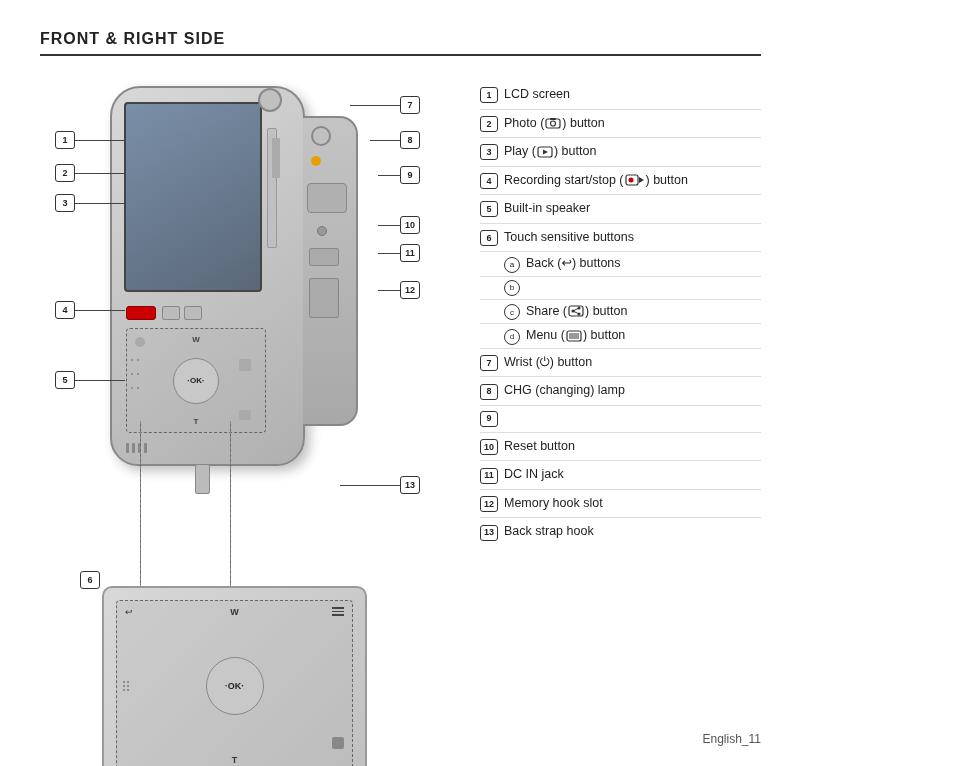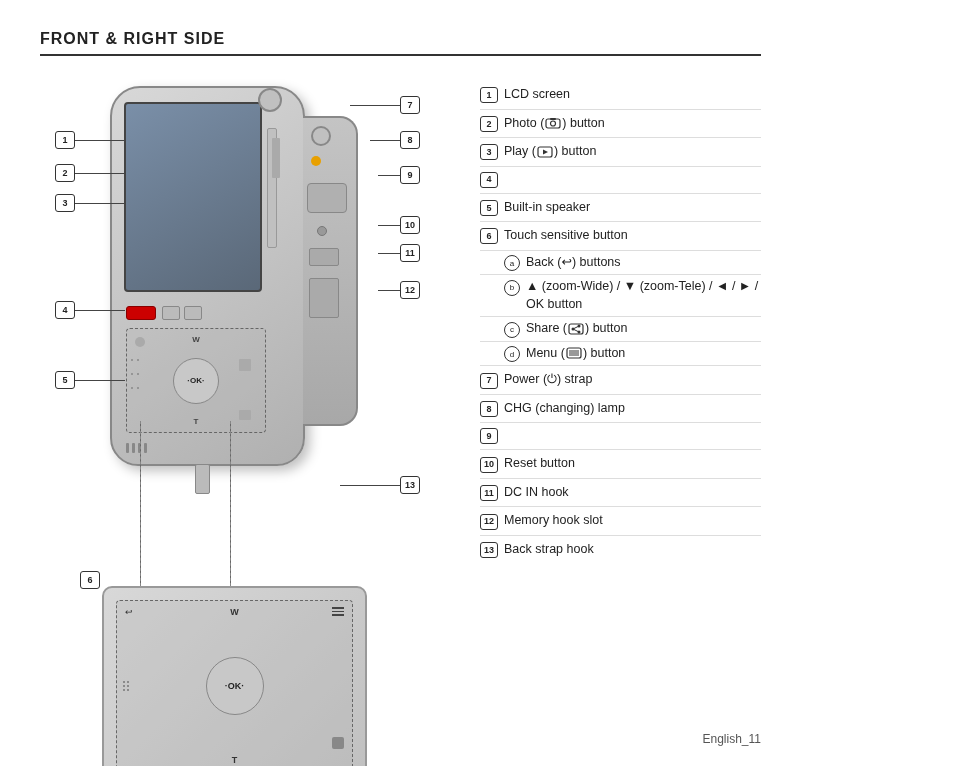--- a/index.html
+++ b/index.html
@@ -309,40 +309,44 @@
       <div class="label-row">
         <span class="num-badge">3</span>
         <span class="label-text">Play (<svg width="16" height="12" viewBox="0 0 16 12" style="vertical-align:middle;display:inline-block;margin:0 1px">
               <rect x="1" y="1" width="14" height="10" rx="2" fill="none" stroke="#333" stroke-width="1.2"></rect>
               <polygon points="6,3.5 11,6 6,8.5" fill="#333"></polygon>
             </svg>) button</span>
       </div>
 
       <div class="label-row">
         <span class="num-badge">4</span>
+        <span class="label-text">Recording start/stop (<svg width="20" height="12" viewBox="0 0 20 12" style="vertical-align:middle;display:inline-block;margin:0 1px">
+              <rect x="1" y="1" width="12" height="10" rx="2" fill="none" stroke="#333" stroke-width="1.2"></rect>
+              <circle cx="6" cy="6" r="2.5" fill="#cc0000"></circle>
+              <polygon points="14,3 19,6 14,9" fill="#333"></polygon>
+            </svg>) button</span>
       </div>
 
       <div class="label-row">
         <span class="num-badge">5</span>
         <span class="label-text">Built-in speaker</span>
       </div>
 
       <div class="label-row">
         <span class="num-badge">6</span>
-        <span class="label-text">Touch sensitive button</span>
+        <span class="label-text">Touch sensitive buttons</span>
       </div>
 
       <div class="sub-label-row">
         <span class="circle-badge">a</span>
         <span class="label-text">Back (↩) buttons</span>
       </div>
 
       <div class="sub-label-row">
         <span class="circle-badge">b</span>
-        <span class="label-text">▲ (zoom-Wide) / ▼ (zoom-Tele) / ◄ / ► / OK button</span>
       </div>
 
       <div class="sub-label-row">
         <span class="circle-badge">c</span>
         <span class="label-text">Share (<svg width="16" height="12" viewBox="0 0 16 12" style="vertical-align:middle;display:inline-block;margin:0 1px">
               <rect x="1" y="1" width="14" height="10" rx="2" fill="none" stroke="#333" stroke-width="1.2"></rect>
               <circle cx="5" cy="6" r="1.5" fill="#333"></circle>
               <circle cx="11" cy="3" r="1.5" fill="#333"></circle>
               <circle cx="11" cy="9" r="1.5" fill="#333"></circle>
               <line x1="5" y1="6" x2="11" y2="3" stroke="#333" stroke-width="1"></line>
@@ -355,40 +359,40 @@
         <span class="label-text">Menu (<svg width="16" height="12" viewBox="0 0 16 12" style="vertical-align:middle;display:inline-block;margin:0 1px">
               <rect x="1" y="1" width="14" height="10" rx="2" fill="none" stroke="#333" stroke-width="1.2"></rect>
               <line x1="3" y1="4" x2="13" y2="4" stroke="#333" stroke-width="1"></line>
               <line x1="3" y1="6" x2="13" y2="6" stroke="#333" stroke-width="1"></line>
               <line x1="3" y1="8" x2="13" y2="8" stroke="#333" stroke-width="1"></line>
             </svg>) button</span>
       </div>
 
       <div class="label-row">
         <span class="num-badge">7</span>
-        <span class="label-text">Power (⏻) strap</span>
+        <span class="label-text">Wrist (⏻) button</span>
       </div>
 
       <div class="label-row">
         <span class="num-badge">8</span>
         <span class="label-text">CHG (changing) lamp</span>
       </div>
 
       <div class="label-row">
         <span class="num-badge">9</span>
       </div>
 
       <div class="label-row">
         <span class="num-badge">10</span>
         <span class="label-text">Reset button</span>
       </div>
 
       <div class="label-row">
         <span class="num-badge">11</span>
-        <span class="label-text">DC IN hook</span>
+        <span class="label-text">DC IN jack</span>
       </div>
 
       <div class="label-row">
         <span class="num-badge">12</span>
         <span class="label-text">Memory hook slot</span>
       </div>
 
       <div class="label-row">
         <span class="num-badge">13</span>
         <span class="label-text">Back strap hook</span>

